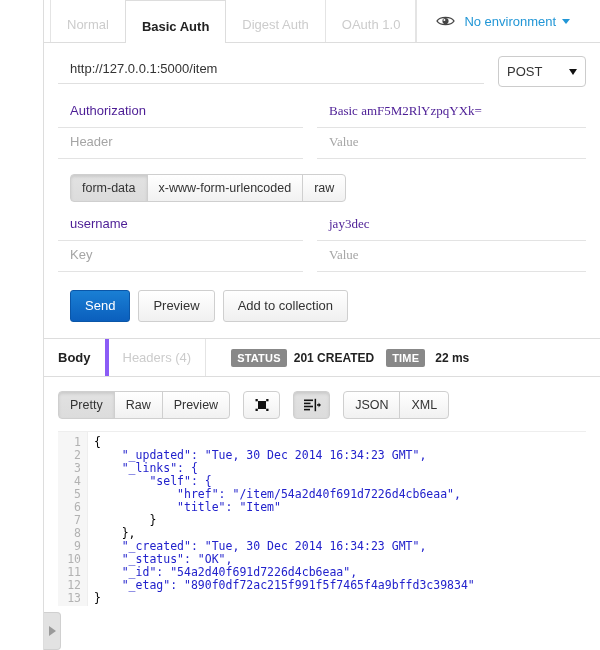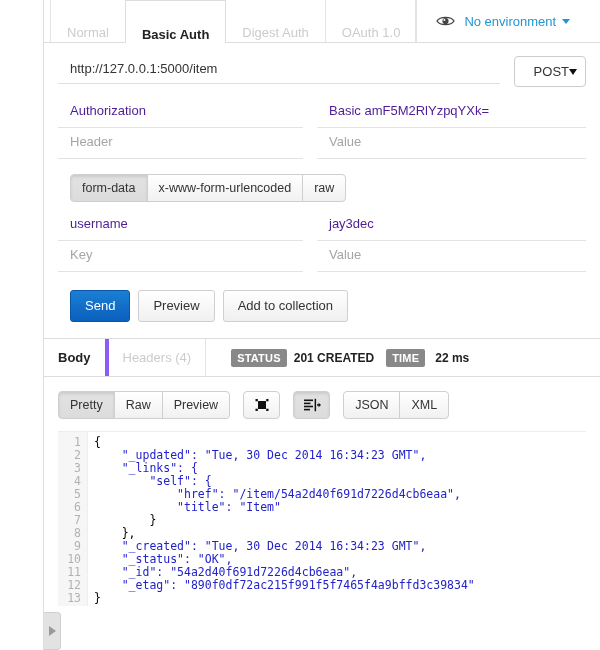--- a/index.html
+++ b/index.html
@@ -63,21 +63,21 @@
     position: relative;
     height: 43px;
     border-bottom: 1px solid #dddddd;
     padding-left: 6px;
     display: flex;
     align-items: flex-end;
   }
   .auth-tab {
     height: 42px;
     line-height: 42px;
-    padding: 12px 16px;
+    padding: 4px 16px;
     font-size: 13px;
     color: #cccccc;
     border-left: 1px solid #e4e4e4;
     border-right: 1px solid #e4e4e4;
     margin-right: -1px;
     background: #ffffff;
     white-space: nowrap;
   }
   .auth-tab:first-child { border-left: 1px solid #e4e4e4; }
   .auth-tab.active {
@@ -134,31 +134,31 @@
     padding: 4px 2px 6px 12px;
     border: none;
     border-bottom: 1px solid #e0e0e0;
     background: transparent;
     outline: none;
     height: 28px;
     margin-right: 14px;
     font-family: "Liberation Sans", sans-serif;
   }
   .method-select {
-    width: 72px;
+    width: 88px;
     height: 31px;
     border: 1px solid #cccccc;
     border-radius: 4px;
     background: #ffffff;
     font-size: 13px;
     color: #333333;
     padding: 0 8px;
     display: flex;
     align-items: center;
-    justify-content: flex-end;
+    justify-content: space-between;
   }
   .method-caret {
     width: 0; height: 0;
     border-left: 4px solid transparent;
     border-right: 4px solid transparent;
     border-top: 6px solid #111111;
   }
 
   
   .kv-row {
@@ -168,21 +168,21 @@
   .kv-cell {
     font-size: 13px;
     padding: 6px 2px 6px 12px;
     border-bottom: 1px solid #e3e3e3;
     height: 31px;
     color: #4c1d95;
     overflow: hidden;
     white-space: nowrap;
   }
   .kv-cell.key { width: 245px; margin-right: 14px; }
-  .kv-cell.val { flex: 1; }
+  .kv-cell.val { flex: 1; font-family: Liberation Serif, serif; }
   .kv-cell.placeholder { color: #a5a5a5; }
 
   
   .btn-group {
     display: flex;
     margin: 15px 0 8px 12px;
   }
   .seg-btn {
     font-size: 12.5px;
     color: #333333;

